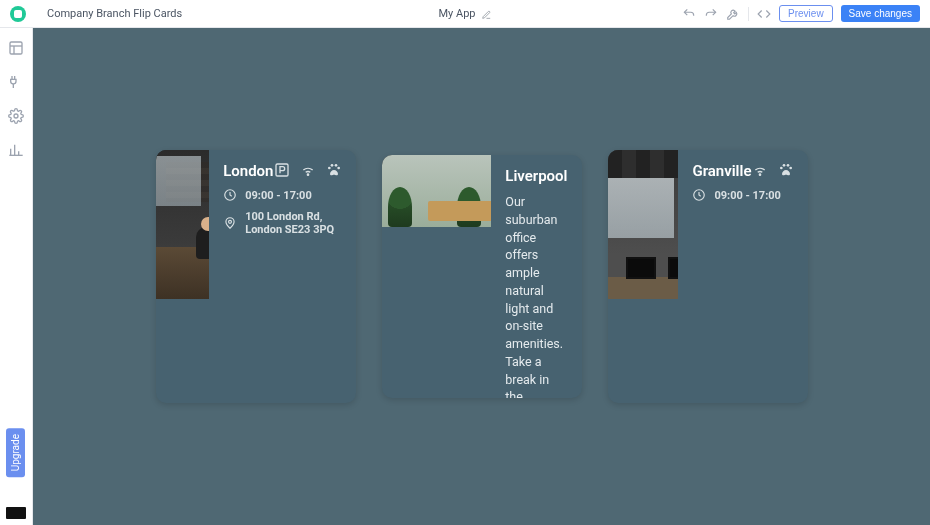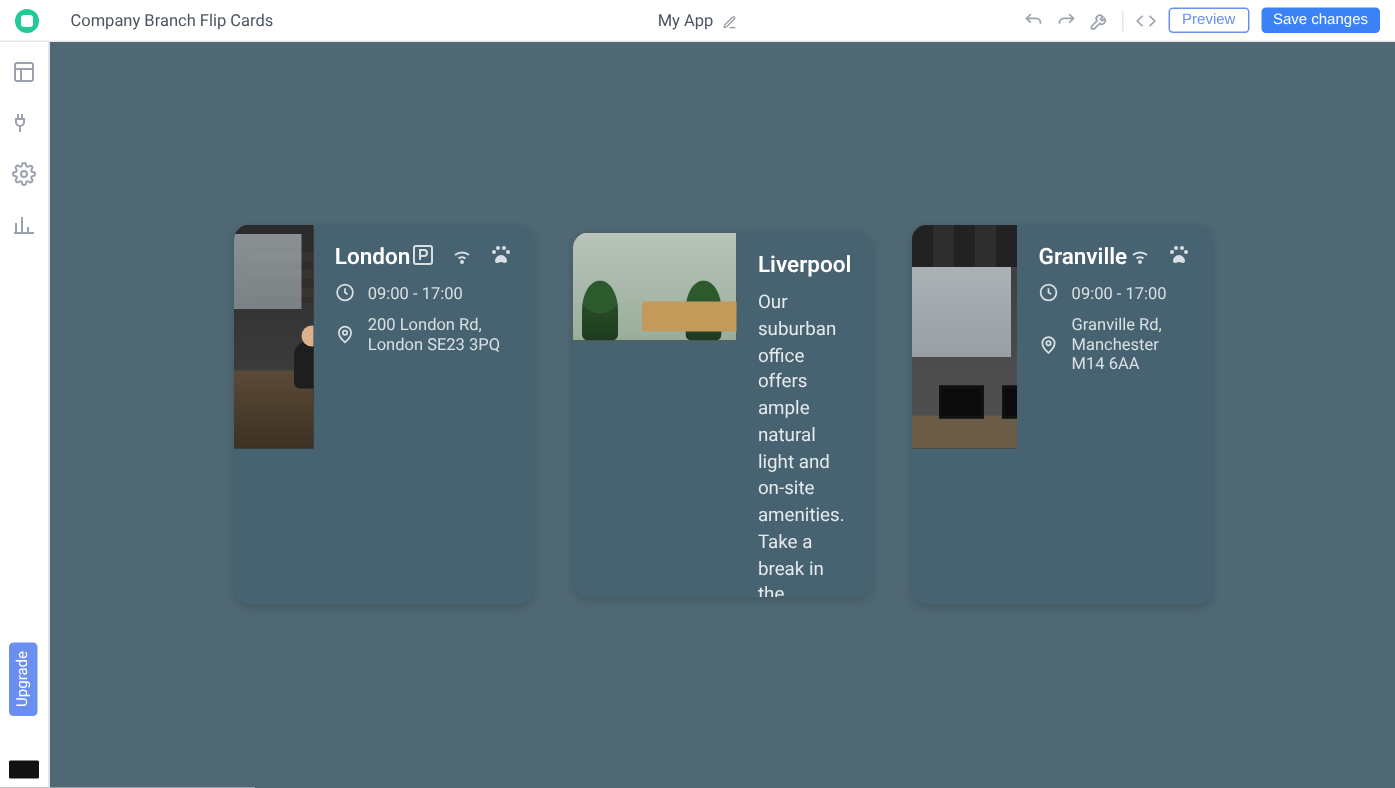--- a/index.html
+++ b/index.html
@@ -31,21 +31,21 @@
 
   .card { width: 200px; height: 253px; background: #476270; border-radius: 10px; overflow: hidden; display: flex; flex-direction: row; box-shadow: 0 2px 6px rgba(0,0,0,0.15); }
   .card.back { height: 243px; }
   .card-img { width: 100%; height: 149px; background: #222; position: relative; overflow: hidden; }
   .card-img.short { height: 72px; }
   .card-body { padding: 12px 14px 14px; color: #e9eef0; display: flex; flex-direction: column; gap: 8px; flex: 1; min-height: 0; }
   .title-row { display: flex; align-items: flex-start; justify-content: space-between; }
   .card-title { font-size: 15px; font-weight: 600; color: #fff; }
   .amen-row { display: flex; gap: 10px; color: #d9e0e3; }
   .amen-icon { width: 16px; height: 16px; }
-  .info-row { display: flex; align-items: center; gap: 8px; font-size: 11px; color: #d9e0e3; }
+  .info-row { display: flex; align-items: center; gap: 8px; font-size: 11px; color: #d9e0e3; font-weight: bold; }
   .info-icon { width: 14px; height: 14px; flex: none; }
   .desc { font-size: 12.5px; line-height: 1.42; color: #e4eaed; }
   .learn-more { margin-top: auto; align-self: flex-end; display: flex; align-items: center; gap: 6px; font-size: 12px; color: #cfd8db; cursor: pointer; font-style: italic; }
   .chev { width: 10px; height: 10px; }
 
   
   .scene { position: absolute; inset: 0; background: linear-gradient(#2b2b2b 0%, #3a3a3a 60%, #4a4a4a 100%); }
   .scene .window { position: absolute; top: 6px; right: 8px; width: 60px; height: 50px; background: linear-gradient(#c8d3d8, #a9b6bd); opacity: 0.6; }
   .scene .shelf { position: absolute; top: 12px; left: 10px; width: 70px; height: 40px; background: repeating-linear-gradient(#2f2a25 0 6px, #3e372f 6px 12px); opacity: 0.5; }
   .scene .desk { position: absolute; bottom: 0; left: 0; right: 0; height: 52px; background: linear-gradient(#5b4a36, #3d3124); }
@@ -181,21 +181,21 @@
               <circle cx="12" cy="12" r="9"></circle>
               <polyline points="12 7 12 12 15 14"></polyline>
             </svg>
           <span>09:00 - 17:00</span>
         </div>
         <div class="info-row">
           <svg class="info-icon" viewBox="0 0 24 24" fill="none" stroke="currentColor" stroke-width="2">
               <path d="M12 21s-7-6-7-11a7 7 0 0 1 14 0c0 5-7 11-7 11z"></path>
               <circle cx="12" cy="10" r="2.5"></circle>
             </svg>
-          <span>200 London Rd, London SE23 3PQ</span>
+          <span>100 London Rd, London SE23 3PQ</span>
         </div>
       </div>
     </div>
 
     <div class="card back">
       <div class="card-img short">
         <div class="scene b">
           <div class="plant p1"></div>
             <div class="plant p2"></div>
             <div class="table"></div>
@@ -241,24 +241,17 @@
               </svg>
           </div>
         </div>
         <div class="info-row">
           <svg class="info-icon" viewBox="0 0 24 24" fill="none" stroke="currentColor" stroke-width="2">
               <circle cx="12" cy="12" r="9"></circle>
               <polyline points="12 7 12 12 15 14"></polyline>
             </svg>
           <span>09:00 - 17:00</span>
         </div>
-        <div class="info-row">
-          <svg class="info-icon" viewBox="0 0 24 24" fill="none" stroke="currentColor" stroke-width="2">
-              <path d="M12 21s-7-6-7-11a7 7 0 0 1 14 0c0 5-7 11-7 11z"></path>
-              <circle cx="12" cy="10" r="2.5"></circle>
-            </svg>
-          <span>Granville Rd, Manchester M14 6AA</span>
-        </div>
       </div>
     </div>
 
   </div>
 </div>
 
 </body></html>

